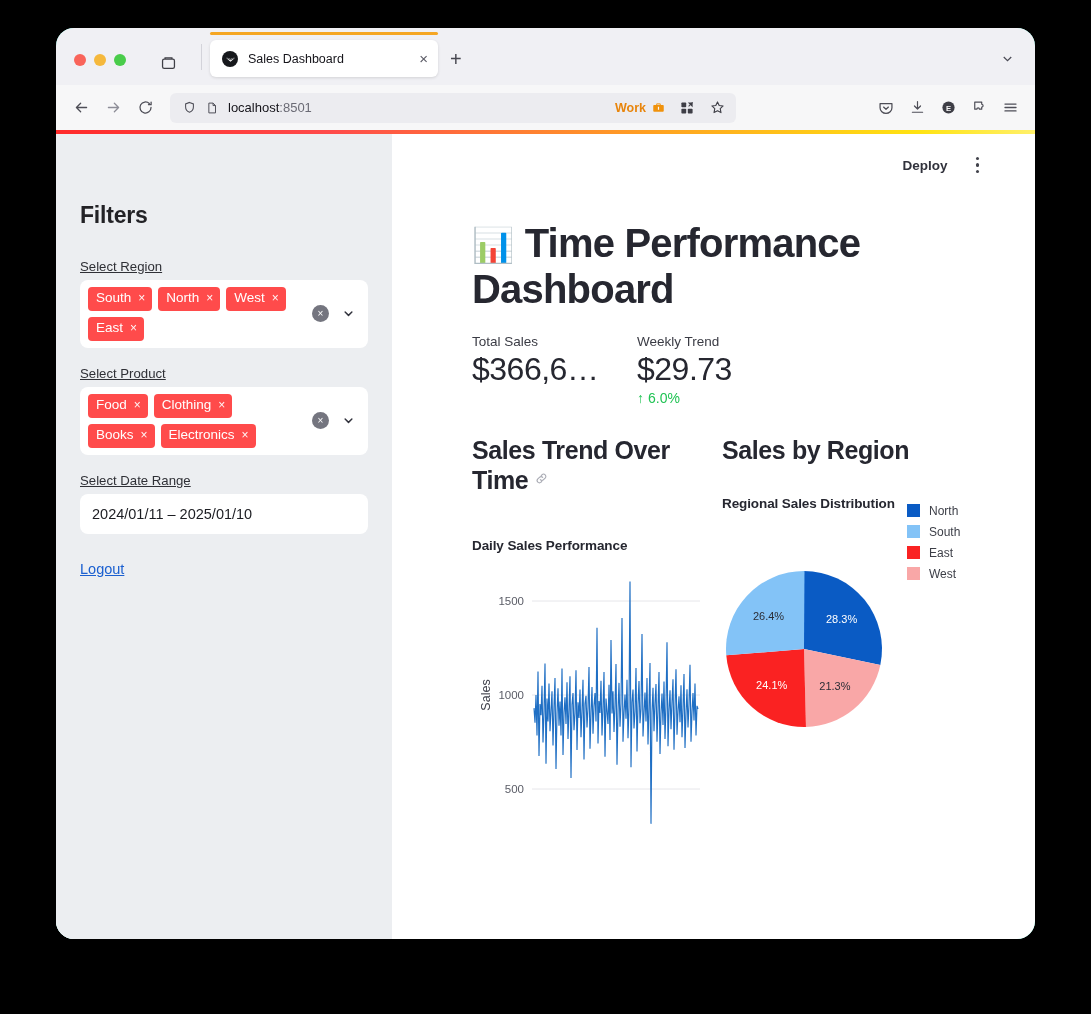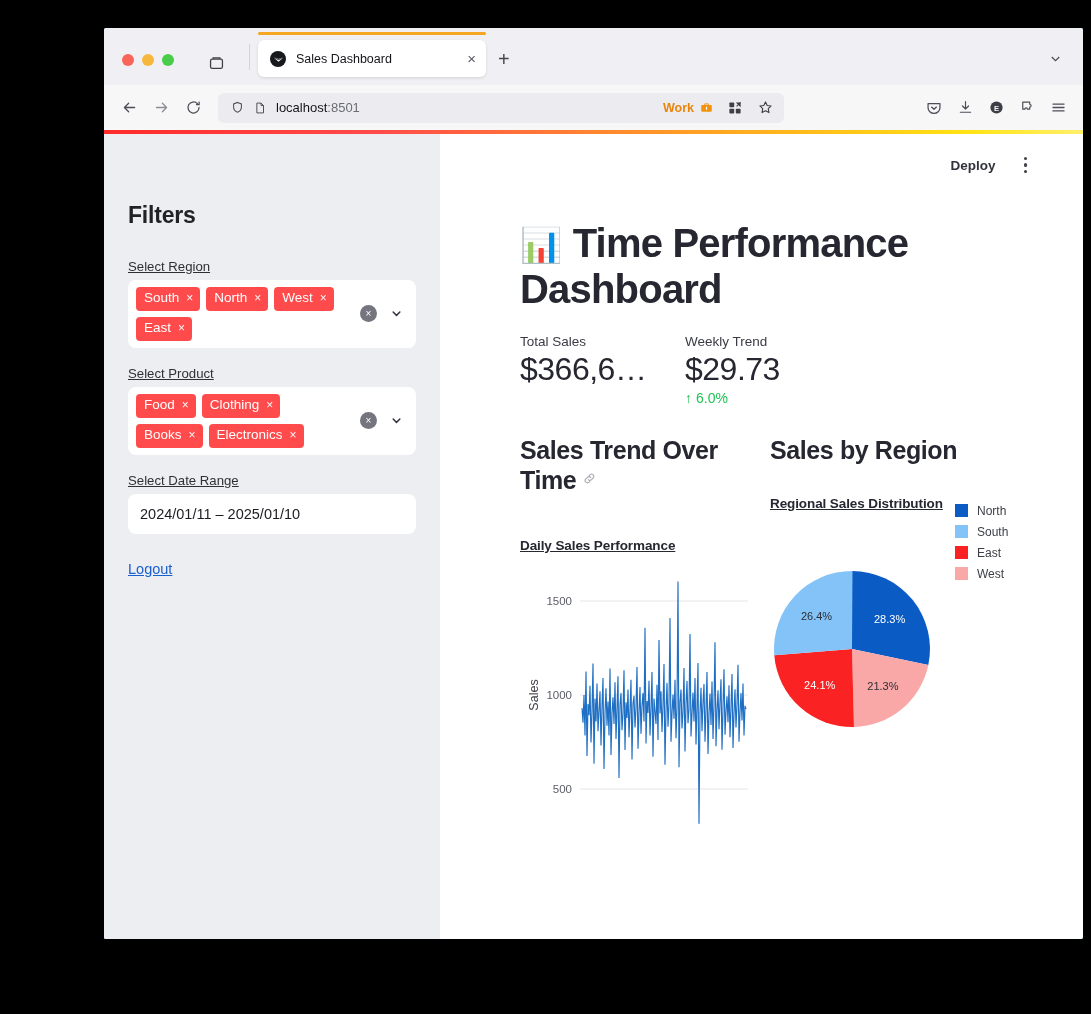--- a/index.html
+++ b/index.html
@@ -9,23 +9,22 @@
     font-family: "Liberation Sans", sans-serif;
     overflow: hidden;
   }
 
   
   #browser-window {
     position: absolute;
     left: 56px; top: 28px;
     width: 979px; height: 911px;
     background: #5eead4;
-    border-radius: 2px;
+    border-radius: 18px;
     overflow: hidden;
-    margin-left: 48px;
   }
 
   
   #tab-strip {
     position: relative;
     height: 57px;
     background: #f0f0f4;
     display: flex;
     align-items: flex-end;
     padding: 0 8px 0 10px;
@@ -224,21 +223,20 @@
   #chart-right { flex: 1 1 auto; padding-left: 0px; }
   .section-header {
     font-size: 25px; font-weight: 700; color: #262730;
     letter-spacing: -.4px; line-height: 1.18;
     display: block;
   }
   #anchor-icon { color: #a9abb4; margin-left: 6px; vertical-align: 3px; display: inline-flex; }
   .chart-subtitle {
     font-size: 13.5px; font-weight: 700; color: #262730;
     letter-spacing: -.1px;
-    text-decoration: underline;
   }
 
   
   #line-chart-wrap { margin-top: 43px; position: relative; height: 330px; }
   #line-chart-svg { display: block; }
   .tick-label { font-size: 11.5px; fill: #5a5c66; font-family: "Liberation Sans", sans-serif; }
   .axis-title { font-size: 12.5px; fill: #3f414b; font-family: "Liberation Sans", sans-serif; }
 
   
   #pie-wrap { margin-top: 30px; position: relative; }

